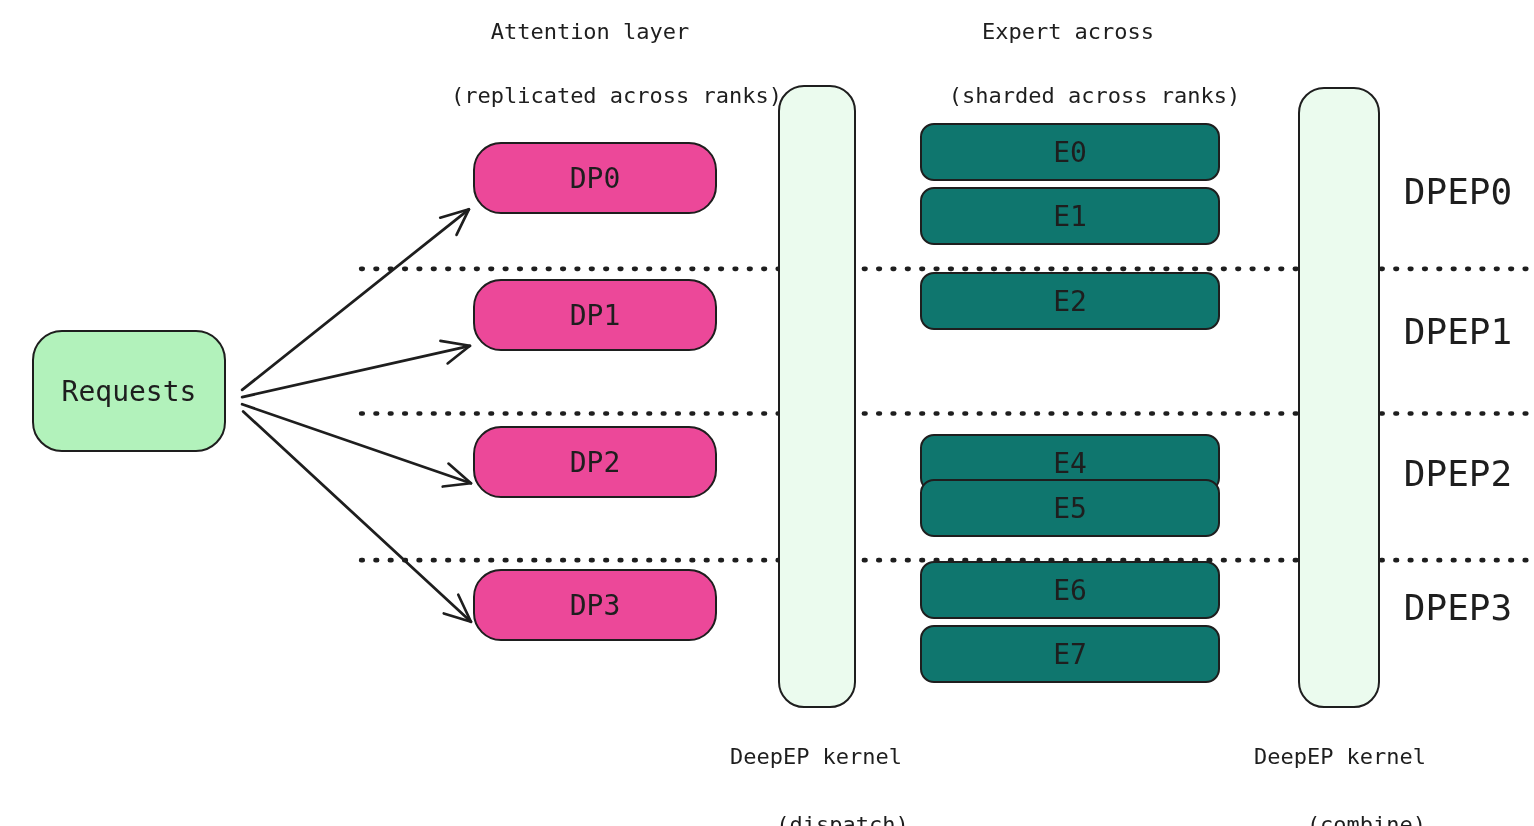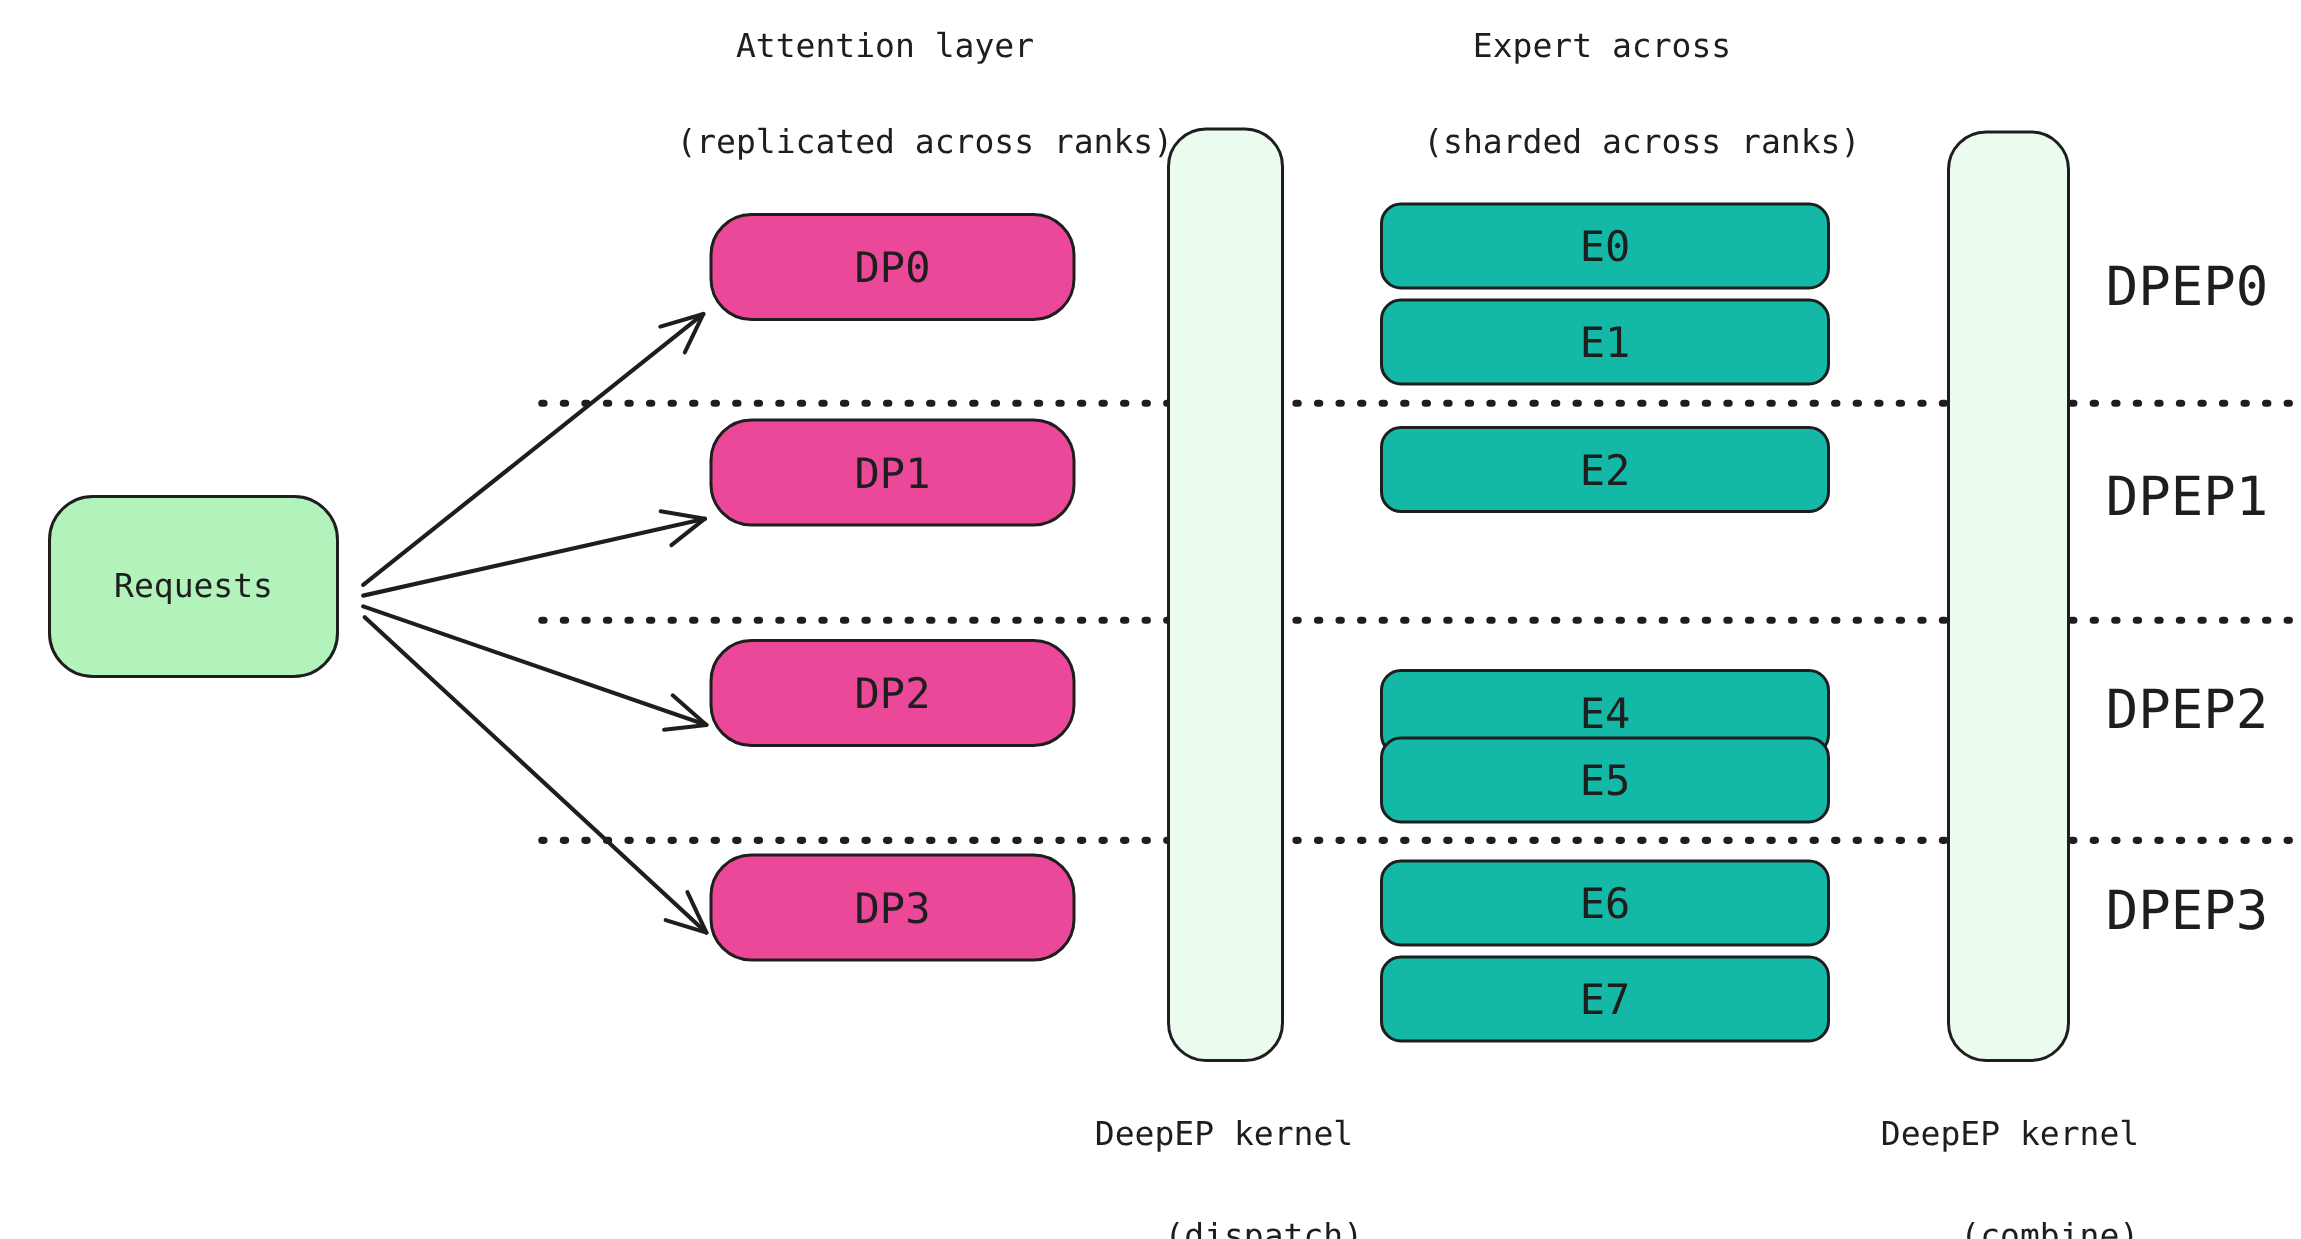--- a/index.html
+++ b/index.html
@@ -8,30 +8,30 @@
     font-family:"DejaVu Sans Mono","Liberation Mono",monospace;
     color:#1e1e1e;overflow:hidden;padding-left:40px;
   }
   .layer-svg{position:absolute;inset:0;z-index:1;}
   .node{
     position:absolute;z-index:2;display:flex;align-items:center;justify-content:center;
     border:2.5px solid #1e1e1e;box-sizing:border-box;
   }
   .requests{
     left:32px;top:330px;width:194px;height:122px;border-radius:30px;
-    background:#b2f2bb;font-size:22px;
+    background:#b2f2bb;font-size:28px;
   }
   .dp{
     left:473px;width:244px;height:72px;border-radius:28px;
     background:#ec4899;font-size:28px;
   }
   .dp0{top:142px}.dp1{top:279px}.dp2{top:426px}.dp3{top:569px}
   .expert{
     left:920px;width:300px;height:58px;border-radius:14px;
-    background:#14b8a6;font-size:28px;margin-top:12px;
+    background:#0f766e;font-size:28px;
   }
   .e0{top:123px}.e1{top:187px}.e2{top:272px}.e3{top:335px}
   .e4{top:434px}.e5{top:479px}.e6{top:561px}.e7{top:625px}
   .bar{
     position:absolute;z-index:2;border:2.5px solid #1e1e1e;box-sizing:border-box;
     background:#ebfbee;border-radius:26px;
   }
   .bar-dispatch{left:778px;top:85px;width:78px;height:623px;}
   .bar-combine{left:1298px;top:87px;width:82px;height:621px;}
   .hdr{

